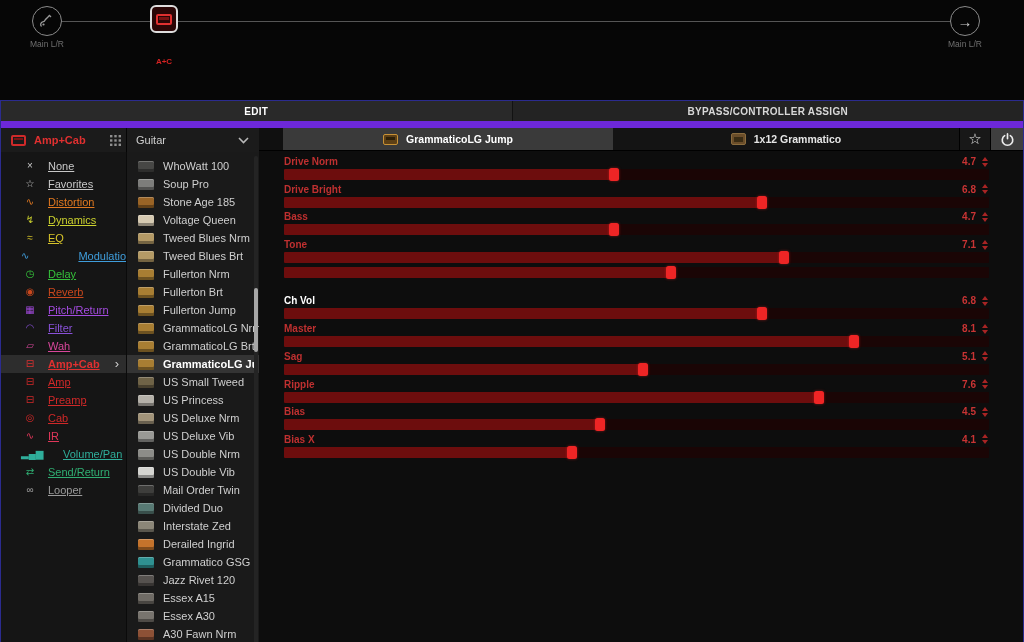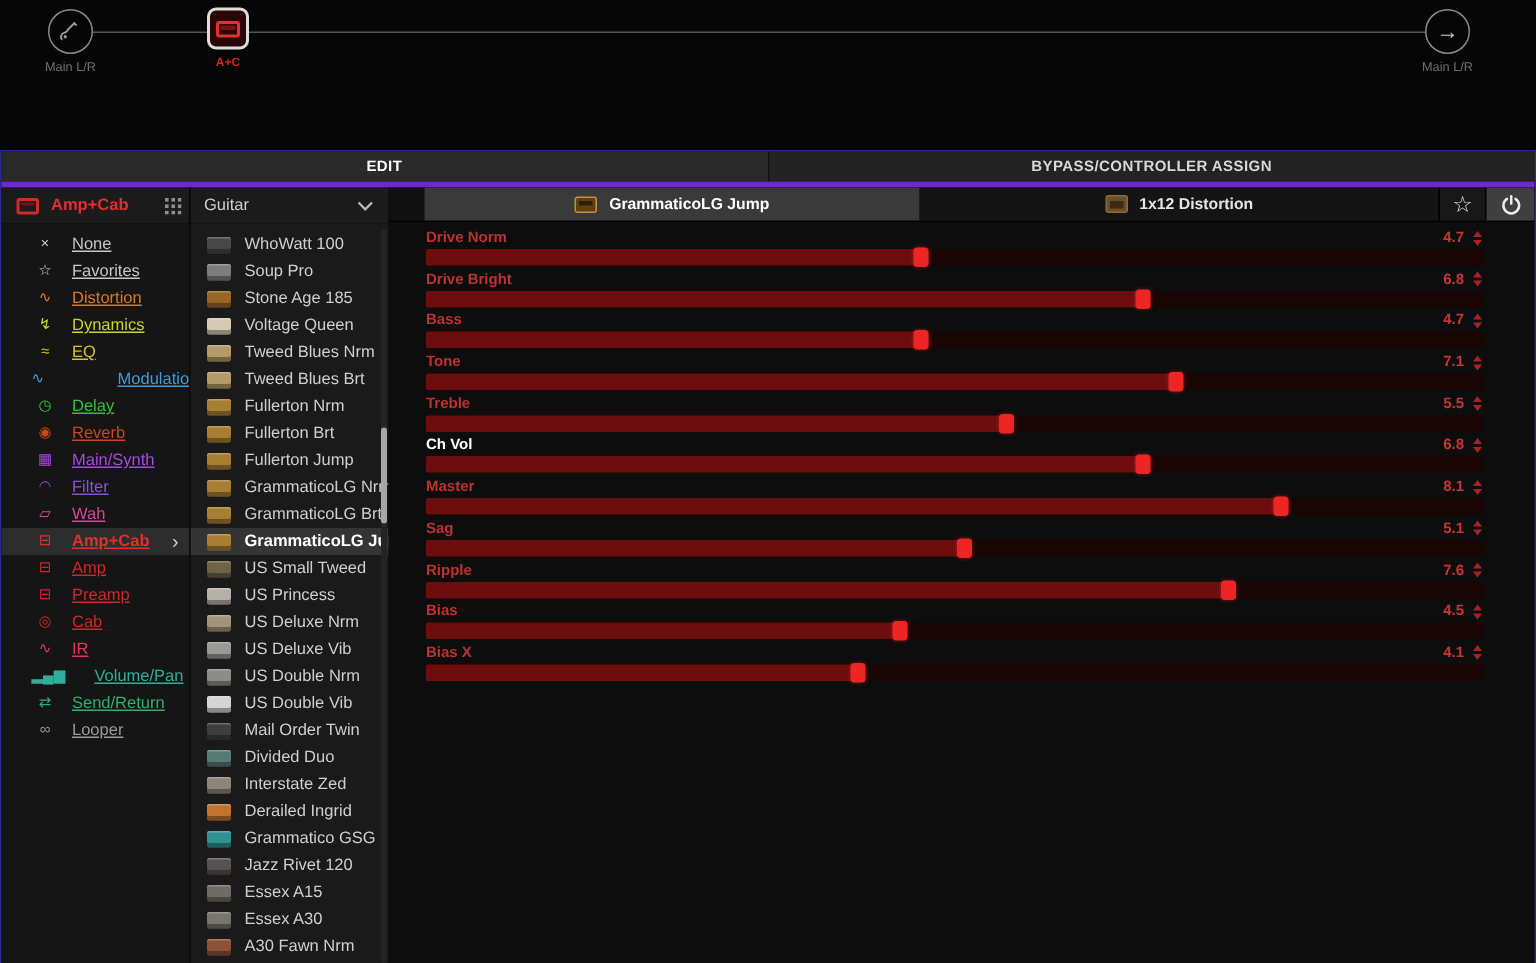--- a/index.html
+++ b/index.html
@@ -13,21 +13,21 @@
   .node-label{margin-top:3px;font-size:8.5px;color:#6f6f6f;}
   .circle-icon{width:30px;height:30px;border:1.5px solid #8a8a8a;border-radius:50%;display:flex;align-items:center;justify-content:center;background:#060606;box-sizing:border-box;}
   .arrow-glyph{color:#d0d0d0;font-size:15px;line-height:1;}
   .amp-block{width:28px;height:28px;background:#2a0606;border:2px solid #ddd;border-radius:6px;display:flex;align-items:center;justify-content:center;box-sizing:border-box;}
   .mini-amp{width:16px;height:11px;border:2px solid #e03030;border-radius:2px;position:relative;box-sizing:border-box;}
   .mini-amp:after{content:"";position:absolute;left:1px;right:1px;top:1px;height:3px;background:#7a1212;}
   .block-label{margin-top:4px;font-size:8px;font-weight:bold;color:#d42222;}
 
   
   .panel{position:absolute;top:100px;left:0;width:1022px;height:541px;border:1px solid #2b2b8f;background:#0d0d0d;box-sizing:content-box;}
-  .tabbar{height:20px;display:flex;background:#262626;border-bottom:4px solid #6d28d9;}
+  .tabbar{height:20px;display:flex;background:#262626;border-bottom:7px solid #6d28d9;}
   .tab{flex:1;display:flex;align-items:center;justify-content:center;font-size:10px;font-weight:bold;letter-spacing:.3px;cursor:pointer;}
   .tab-edit{background:#292929;color:#fff;border-right:1px solid #121212;}
   .tab-bypass{background:#232323;color:#d8d8d8;}
 
   .content{position:relative;height:520px;overflow:hidden;}
 
   
   .browser{position:absolute;left:0;top:0;width:258px;height:100%;background:#151515;}
   .browser-header{height:24px;display:flex;align-items:center;background:#1b1b1b;border-bottom:1px solid #020202;}
   .bh-left{width:125px;display:flex;align-items:center;padding-left:10px;box-sizing:border-box;}
@@ -96,21 +96,21 @@
       <div class="circle-icon">
         <svg width="18" height="18" viewBox="0 0 18 18">
           <path d="M3.5 14.5 c-1.8-1.8 -.5-4.2 1.2-4.6 c1.5-.3 2.2-1 2.6-2.2 l4.2-4.2" fill="none" stroke="#9a9a9a" stroke-width="1.3"></path>
           <circle cx="5.5" cy="12.5" r="1.1" fill="#9a9a9a"></circle>
           <path d="M11 3 l2 2" stroke="#9a9a9a" stroke-width="1.3"></path>
         </svg>
       </div>
       <span class="node-label">Main L/R</span>
     </div>
 
-    <div class="node" style="left:138px;top:5px;">
+    <div class="node" style="left:150px;top:5px;gap:20px;">
       <div class="amp-block">
         <div class="mini-amp"></div>
       </div>
       <span class="block-label">A+C</span>
     </div>
 
     <div class="node" style="left:948px;top:6px;">
       <div class="circle-icon">
         <span class="arrow-glyph">→</span>
       </div>
@@ -193,21 +193,21 @@
               <span class="cat-label" style="color: rgb(53, 193, 59);">Delay</span>
 
             </div>
             <div class="cat-row">
               <span class="cat-icon" style="color: rgb(200, 71, 29);">◉</span>
               <span class="cat-label" style="color: rgb(200, 71, 29);">Reverb</span>
 
             </div>
             <div class="cat-row">
               <span class="cat-icon" style="color: rgb(164, 75, 224);">▦</span>
-              <span class="cat-label" style="color: rgb(164, 75, 224);">Main/Synth</span>
+              <span class="cat-label" style="color: rgb(164, 75, 224);">Pitch/Return</span>
 
             </div>
             <div class="cat-row">
               <span class="cat-icon" style="color: rgb(137, 81, 216);">◠</span>
               <span class="cat-label" style="color: rgb(137, 81, 216);">Filter</span>
 
             </div>
             <div class="cat-row">
               <span class="cat-icon" style="color: rgb(216, 71, 155);">▱</span>
               <span class="cat-label" style="color: rgb(216, 71, 155);">Wah</span>
@@ -376,21 +376,21 @@
 
       <div class="editor">
         <div class="editor-header">
           <div class="eh-spacer"></div>
           <div class="amp-tab">
             <span class="amp-head-icon"></span>
             <span>GrammaticoLG Jump</span>
           </div>
           <div class="cab-tab">
             <span class="cab-box-icon"></span>
-            <span>1x12 Distortion</span>
+            <span>1x12 Grammatico</span>
           </div>
           <div class="star-btn">
             <span>☆</span>
           </div>
           <div class="power-btn">
             <svg width="15" height="15" viewBox="0 0 20 20">
               <path d="M10 2.5 v6.5" stroke="#ededed" stroke-width="2.2" fill="none" stroke-linecap="round"></path>
               <path d="M6.2 4.8 a7 7 0 1 0 7.6 0" stroke="#ededed" stroke-width="2.2" fill="none" stroke-linecap="round"></path>
             </svg>
           </div>
@@ -455,30 +455,20 @@
                     <span class="st-down"></span>
                   </span>
                 </span>
               </div>
               <div class="param-slider">
                 <div class="slider-fill" style="width: 71%;"></div>
                 <div class="slider-handle" style="left: calc(71% - 6px);"></div>
               </div>
             </div>
             <div class="param-row">
-              <div class="param-top">
-                <span class="param-label">Treble</span>
-                <span class="param-right">
-                  <span class="param-value">5.5</span>
-                  <span class="stepper">
-                    <span class="st-up"></span>
-                    <span class="st-down"></span>
-                  </span>
-                </span>
-              </div>
               <div class="param-slider">
                 <div class="slider-fill" style="width: 55%;"></div>
                 <div class="slider-handle" style="left: calc(55% - 6px);"></div>
               </div>
             </div>
             <div class="param-row selected">
               <div class="param-top">
                 <span class="param-label">Ch Vol</span>
                 <span class="param-right">
                   <span class="param-value">6.8</span>

